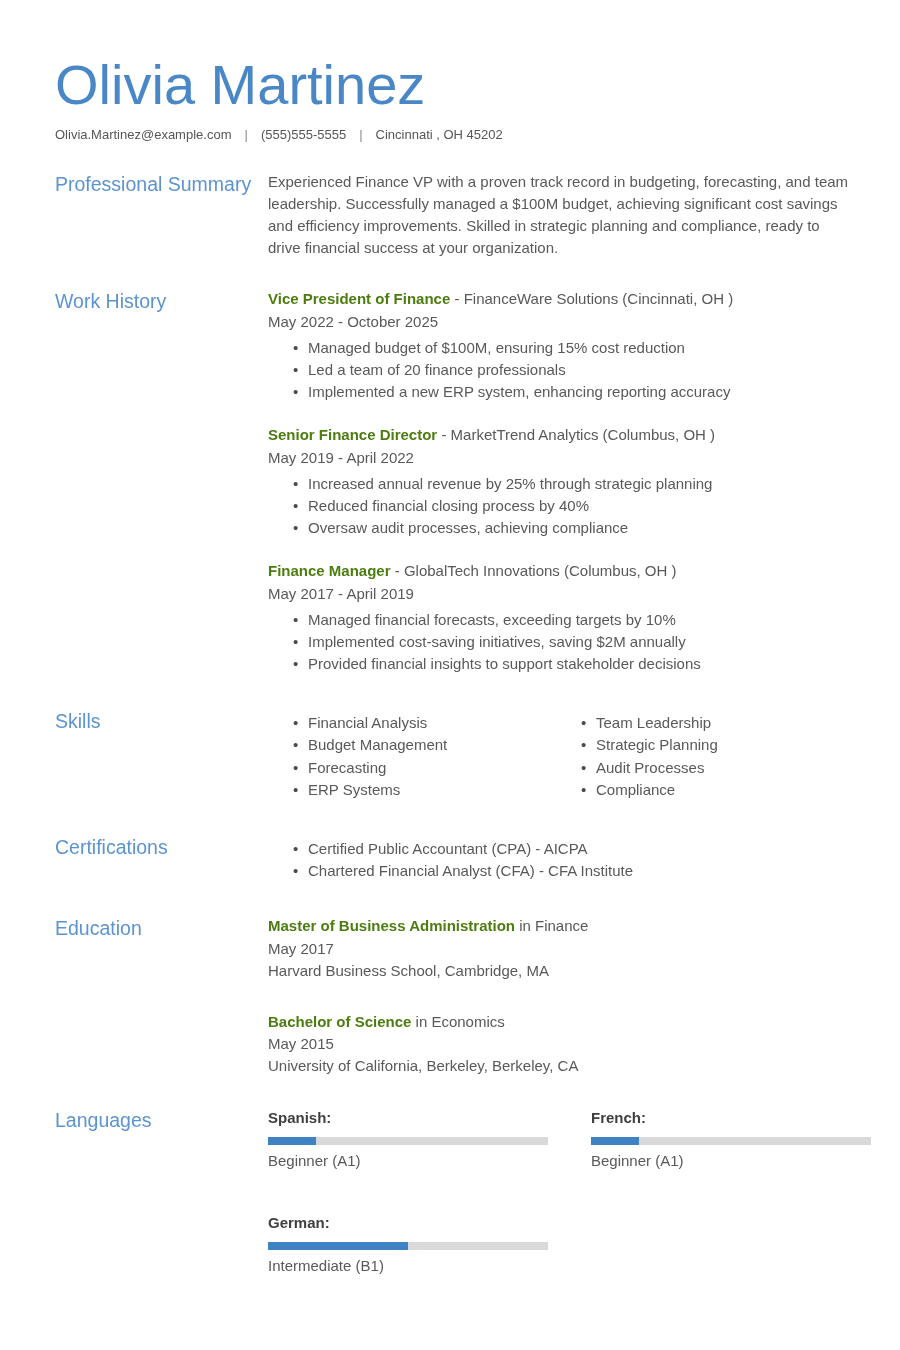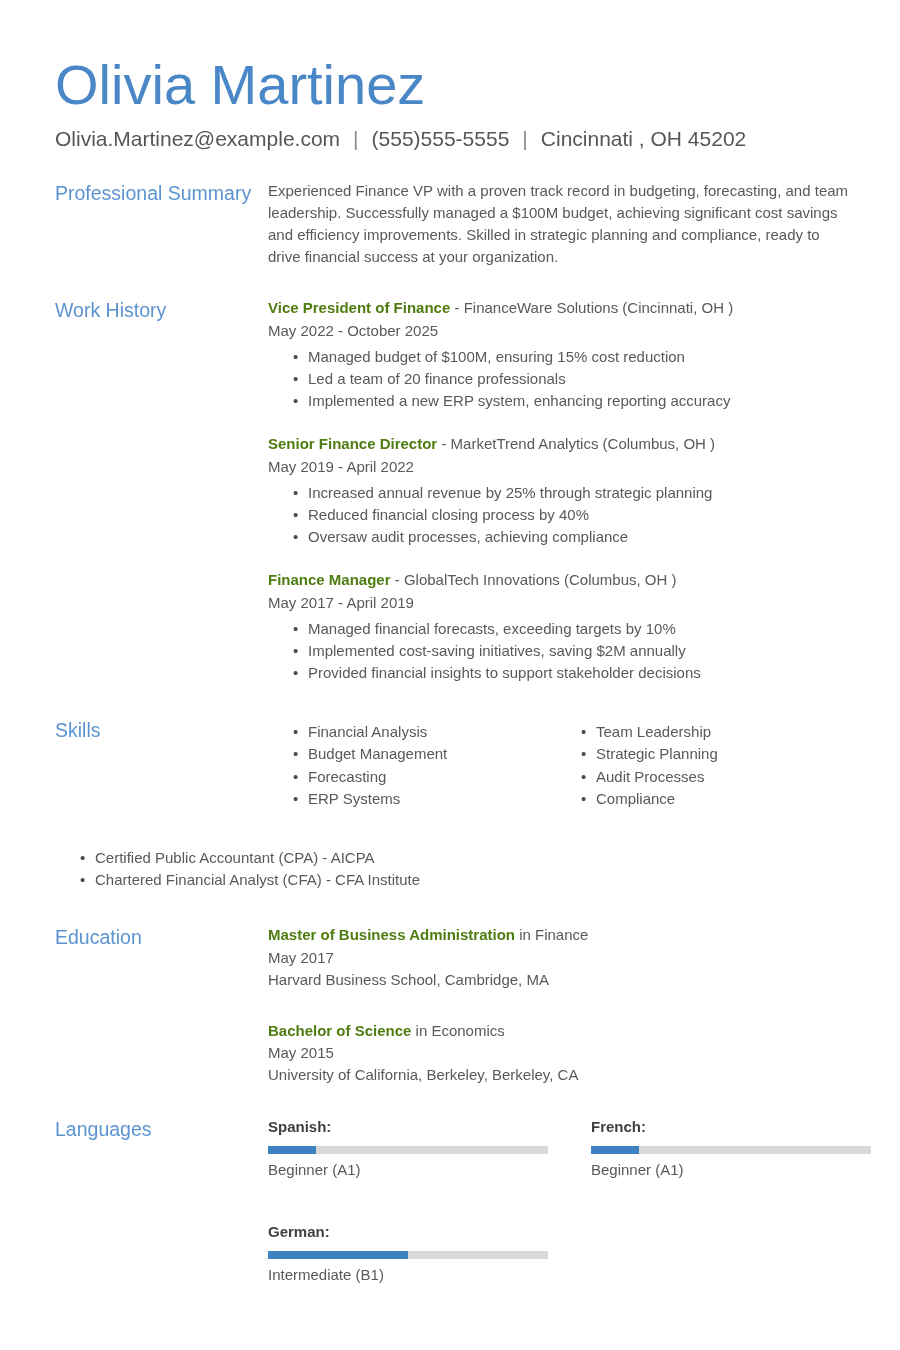--- a/index.html
+++ b/index.html
@@ -18,21 +18,21 @@
   
   .name {
     margin: 0;
     font-size: 56px;
     line-height: 1.12;
     font-weight: 400;
     color: #4a87c6;
   }
   .contact {
     margin-top: 10px;
-    font-size: 21px;
+    font-size: 13px;
     color: #565656;
   }
   .contact .sep { margin: 0 13px; color: #8a8a8a; }
 
   
   .section { display: flex; margin-top: 29px; }
   .label-col {
     flex: 0 0 213px;
     width: 213px;
     font-size: 19.5px;
@@ -164,20 +164,21 @@
           <li>Team Leadership</li>
           <li>Strategic Planning</li>
           <li>Audit Processes</li>
           <li>Compliance</li>
         </ul>
       </div>
     </div>
   </div>
 
   <div class="section">
+    <div class="label-col">Certifications</div>
     <div class="content-col">
       <ul class="bullets">
         <li>Certified Public Accountant (CPA) - AICPA</li>
         <li>Chartered Financial Analyst (CFA) - CFA Institute</li>
       </ul>
     </div>
   </div>
 
   <div class="section">
     <div class="label-col">Education</div>

